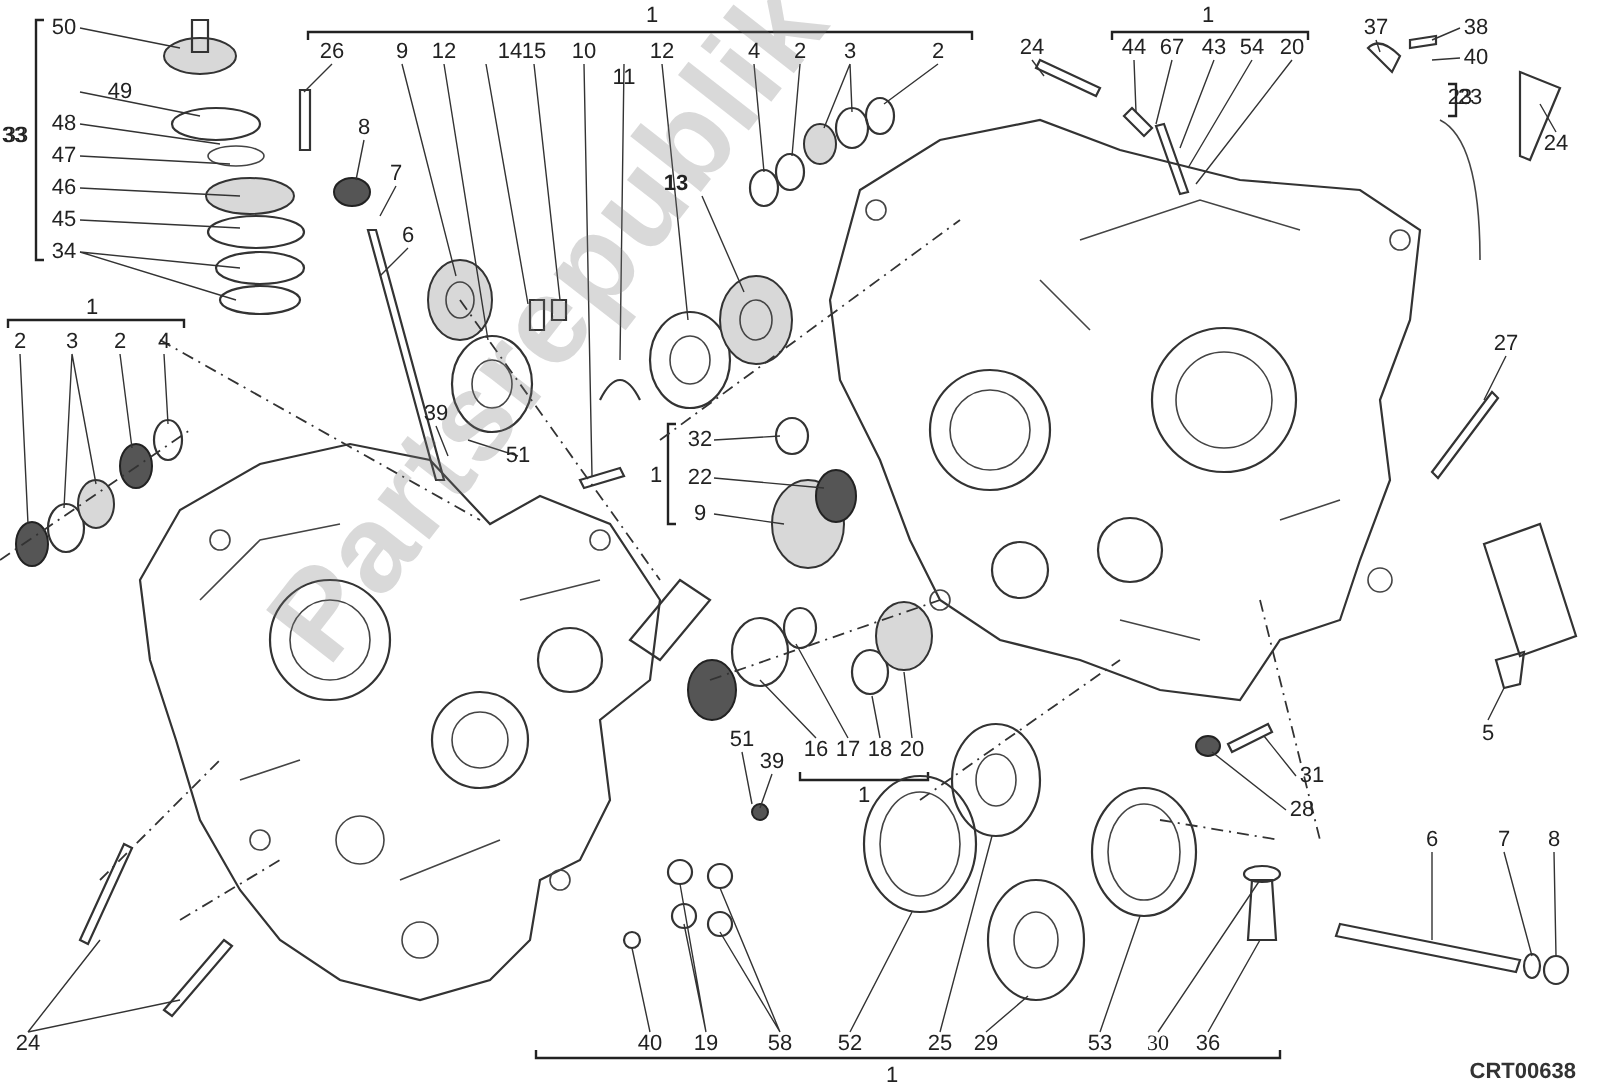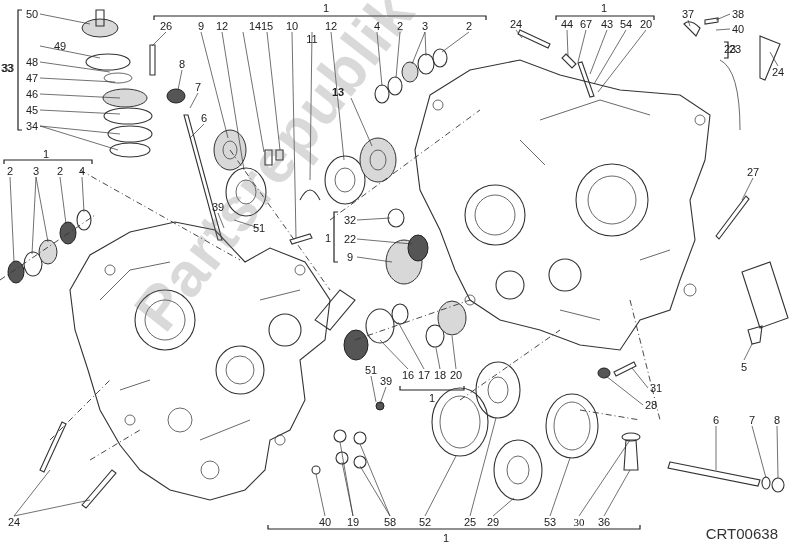--- a/index.html
+++ b/index.html
@@ -1,19 +1,19 @@
 <!DOCTYPE html>
 <html><head>
 <meta charset="utf-8">
 <style>
   html, body { margin: 0; padding: 0; background: #ffffff; }
   body { width: 800px; height: 546px; position: relative; overflow: hidden; font-family: "Liberation Sans", sans-serif; }
   #canvas { position: absolute; left: 0; top: 0; width: 800px; height: 546px; }
   .lbl { position: absolute; font-size: 11px; color: #222; line-height: 12px; white-space: nowrap; transform: translate(-50%, -50%); }
-  .code { position: absolute; right: 22px; bottom: 4px; font-size: 15px; color: #333; }
+  .code { position: absolute; right: 12px; bottom: 4px; font-size: 11px; color: #333; font-weight: bold; }
   .wm { position: absolute; font-size: 62px; font-weight: bold; color: rgba(120,120,120,0.28); white-space: nowrap; letter-spacing: 1px; pointer-events: none; }
   .part { fill: none; stroke: #333; stroke-width: 1.1; }
   .thin { fill: none; stroke: #444; stroke-width: 0.8; }
   .dash { fill: none; stroke: #333; stroke-width: 0.9; stroke-dasharray: 6 3 1 3; }
   .lead { fill: none; stroke: #333; stroke-width: 0.7; }
   .brk { fill: none; stroke: #222; stroke-width: 1.2; }
   .shade { fill: #d8d8d8; stroke: #333; stroke-width: 1; }
   .dark { fill: #555; stroke: #222; stroke-width: 1; }
 </style>
 </head>

